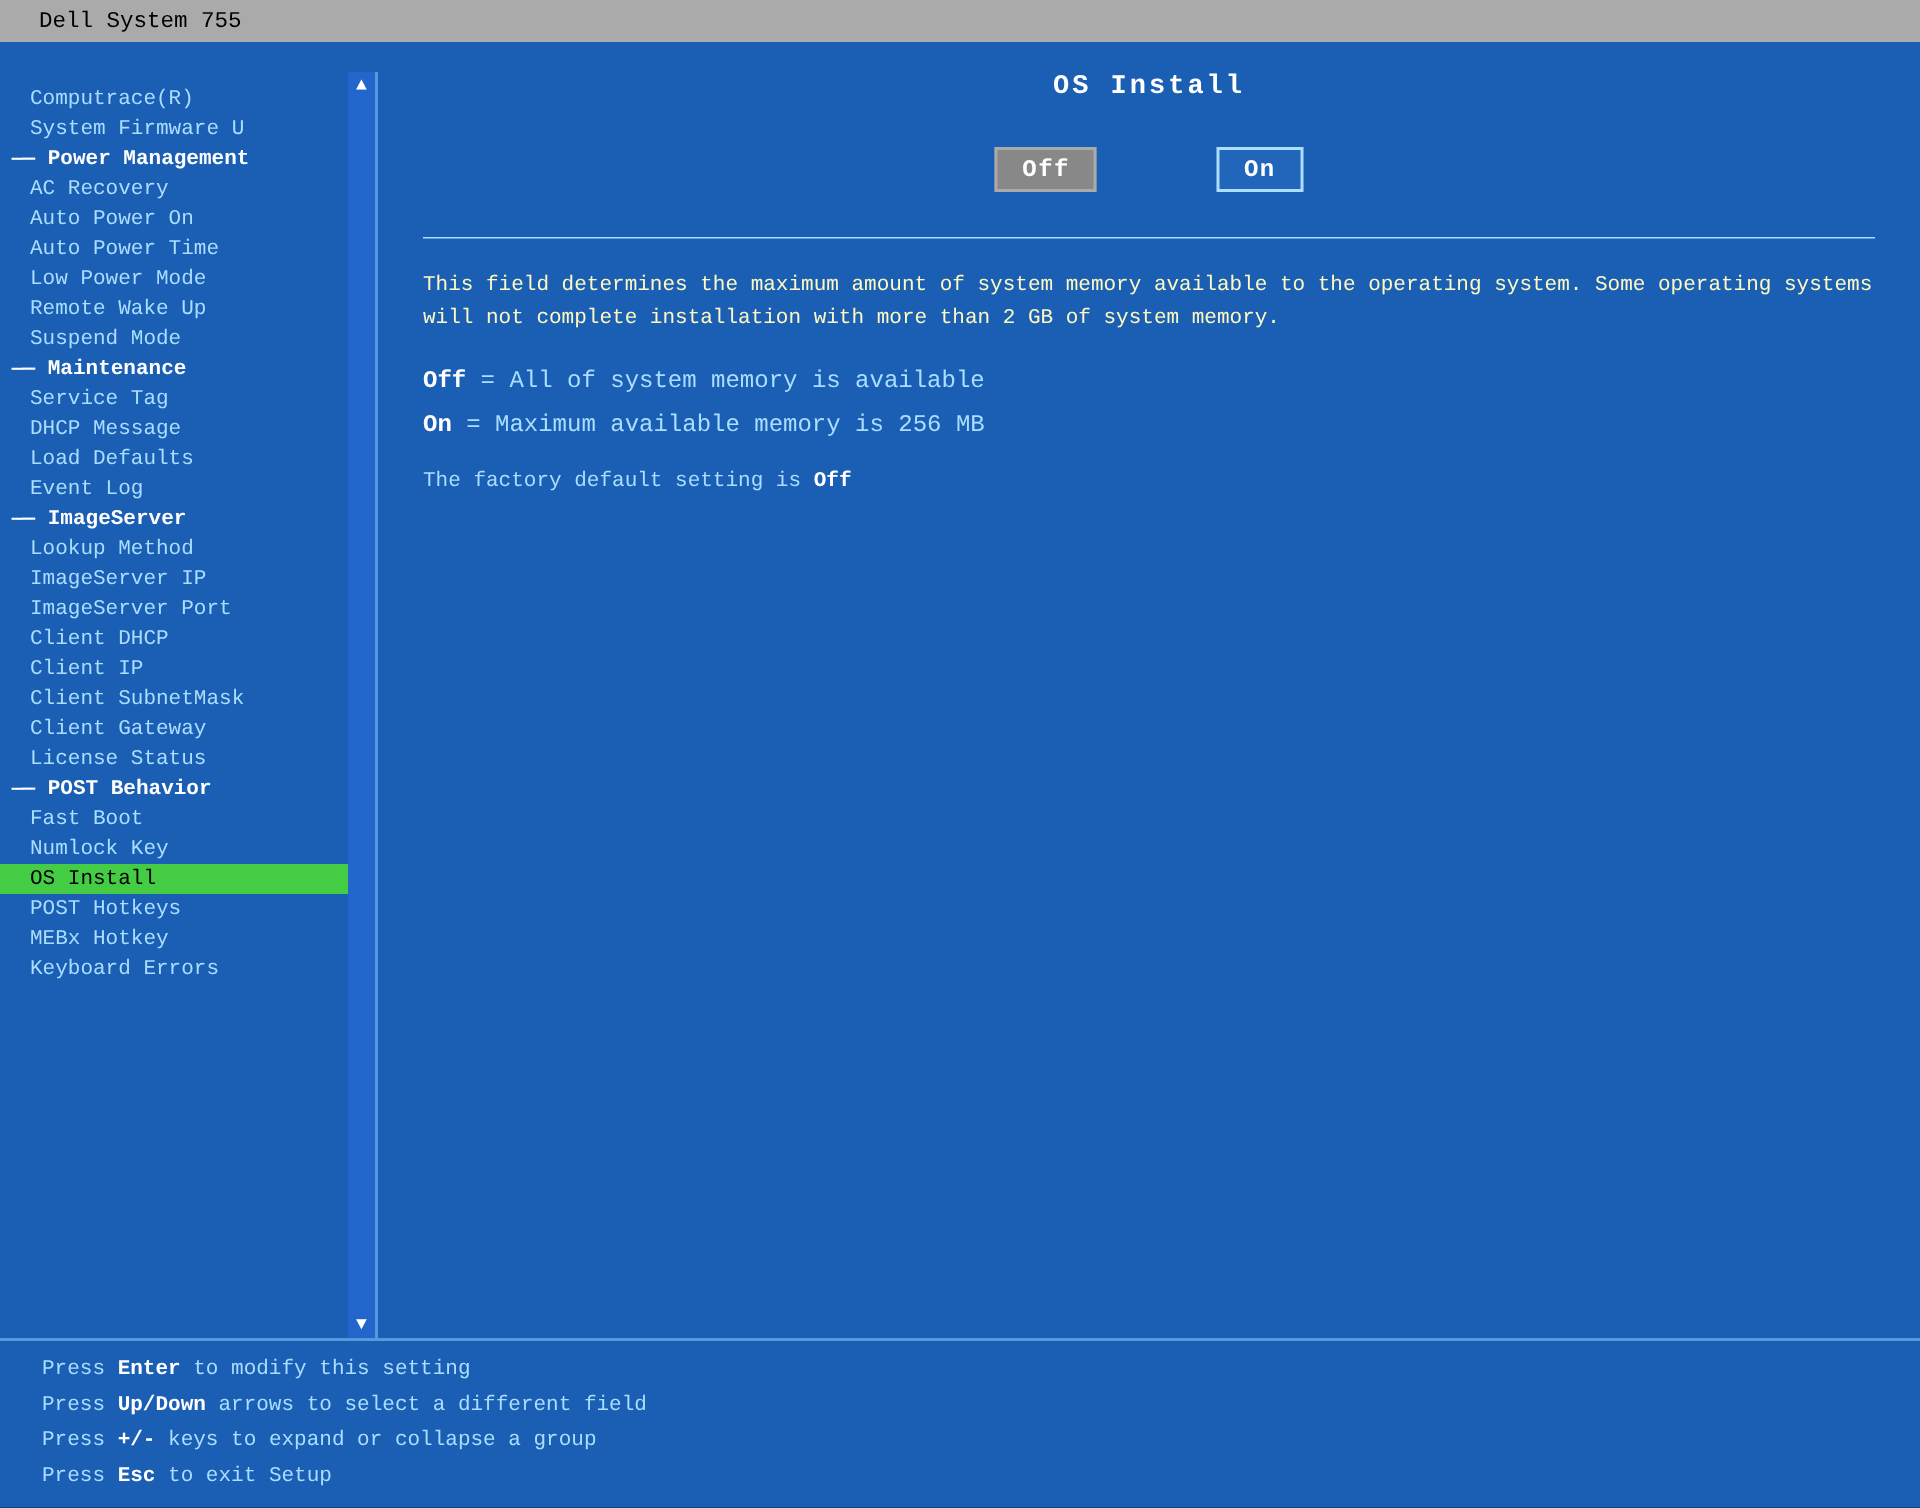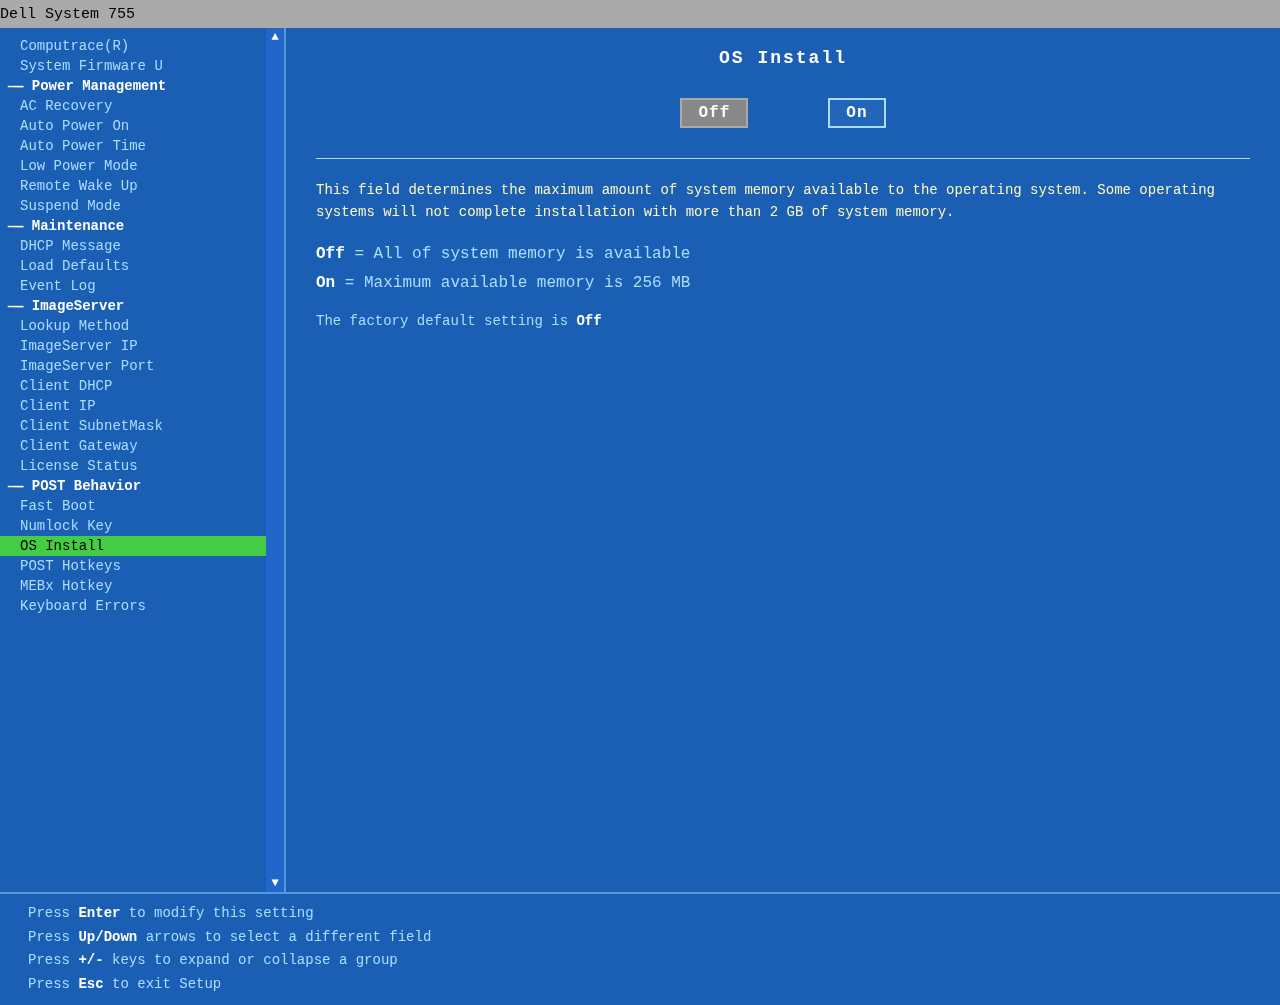--- a/index.html
+++ b/index.html
@@ -9,21 +9,21 @@
       background: #000;
       font-family: 'Courier New', Courier, monospace;
       overflow: hidden;
     }
 
     
     #title-bar {
       background: #aaa;
       color: #000;
       font-size: 15px;
-      padding: 4px 0;
+      padding: 4px 26px;
       height: 28px;
       display: flex;
       align-items: center;
     }
 
     
     #bios-container {
       display: flex;
       flex-direction: column;
       height: 977px;
@@ -31,26 +31,27 @@
     }
 
     #bios-main {
       display: flex;
       flex: 1;
       overflow: hidden;
     }
 
     
     #sidebar {
-      width: 286px;
+      width: 252px;
       background: #1a5fb4;
       border-right: 2px solid #5599dd;
       overflow: hidden;
       position: relative;
       padding-top: 4px;
+      margin-top: 20px;
     }
 
     .sidebar-scrollbar {
       position: absolute;
       right: 0;
       top: 0;
       width: 18px;
       height: 100%;
       background: #2266cc;
       display: flex;
@@ -209,20 +210,21 @@
           <div class="sidebar-item child">Computrace(R)</div>
           <div class="sidebar-item child">System Firmware U</div>
           <div class="sidebar-item group-header"><span class="group-prefix">⎯— </span>Power Management</div>
           <div class="sidebar-item child">AC Recovery</div>
           <div class="sidebar-item child">Auto Power On</div>
           <div class="sidebar-item child">Auto Power Time</div>
           <div class="sidebar-item child">Low Power Mode</div>
           <div class="sidebar-item child">Remote Wake Up</div>
           <div class="sidebar-item child">Suspend Mode</div>
           <div class="sidebar-item group-header"><span class="group-prefix">⎯— </span>Maintenance</div>
+          <div class="sidebar-item child">Service Tag</div>
           <div class="sidebar-item child">DHCP Message</div>
           <div class="sidebar-item child">Load Defaults</div>
           <div class="sidebar-item child">Event Log</div>
           <div class="sidebar-item group-header"><span class="group-prefix">⎯— </span>ImageServer</div>
           <div class="sidebar-item child">Lookup Method</div>
           <div class="sidebar-item child">ImageServer IP</div>
           <div class="sidebar-item child">ImageServer Port</div>
           <div class="sidebar-item child">Client DHCP</div>
           <div class="sidebar-item child">Client IP</div>
           <div class="sidebar-item child">Client SubnetMask</div>

